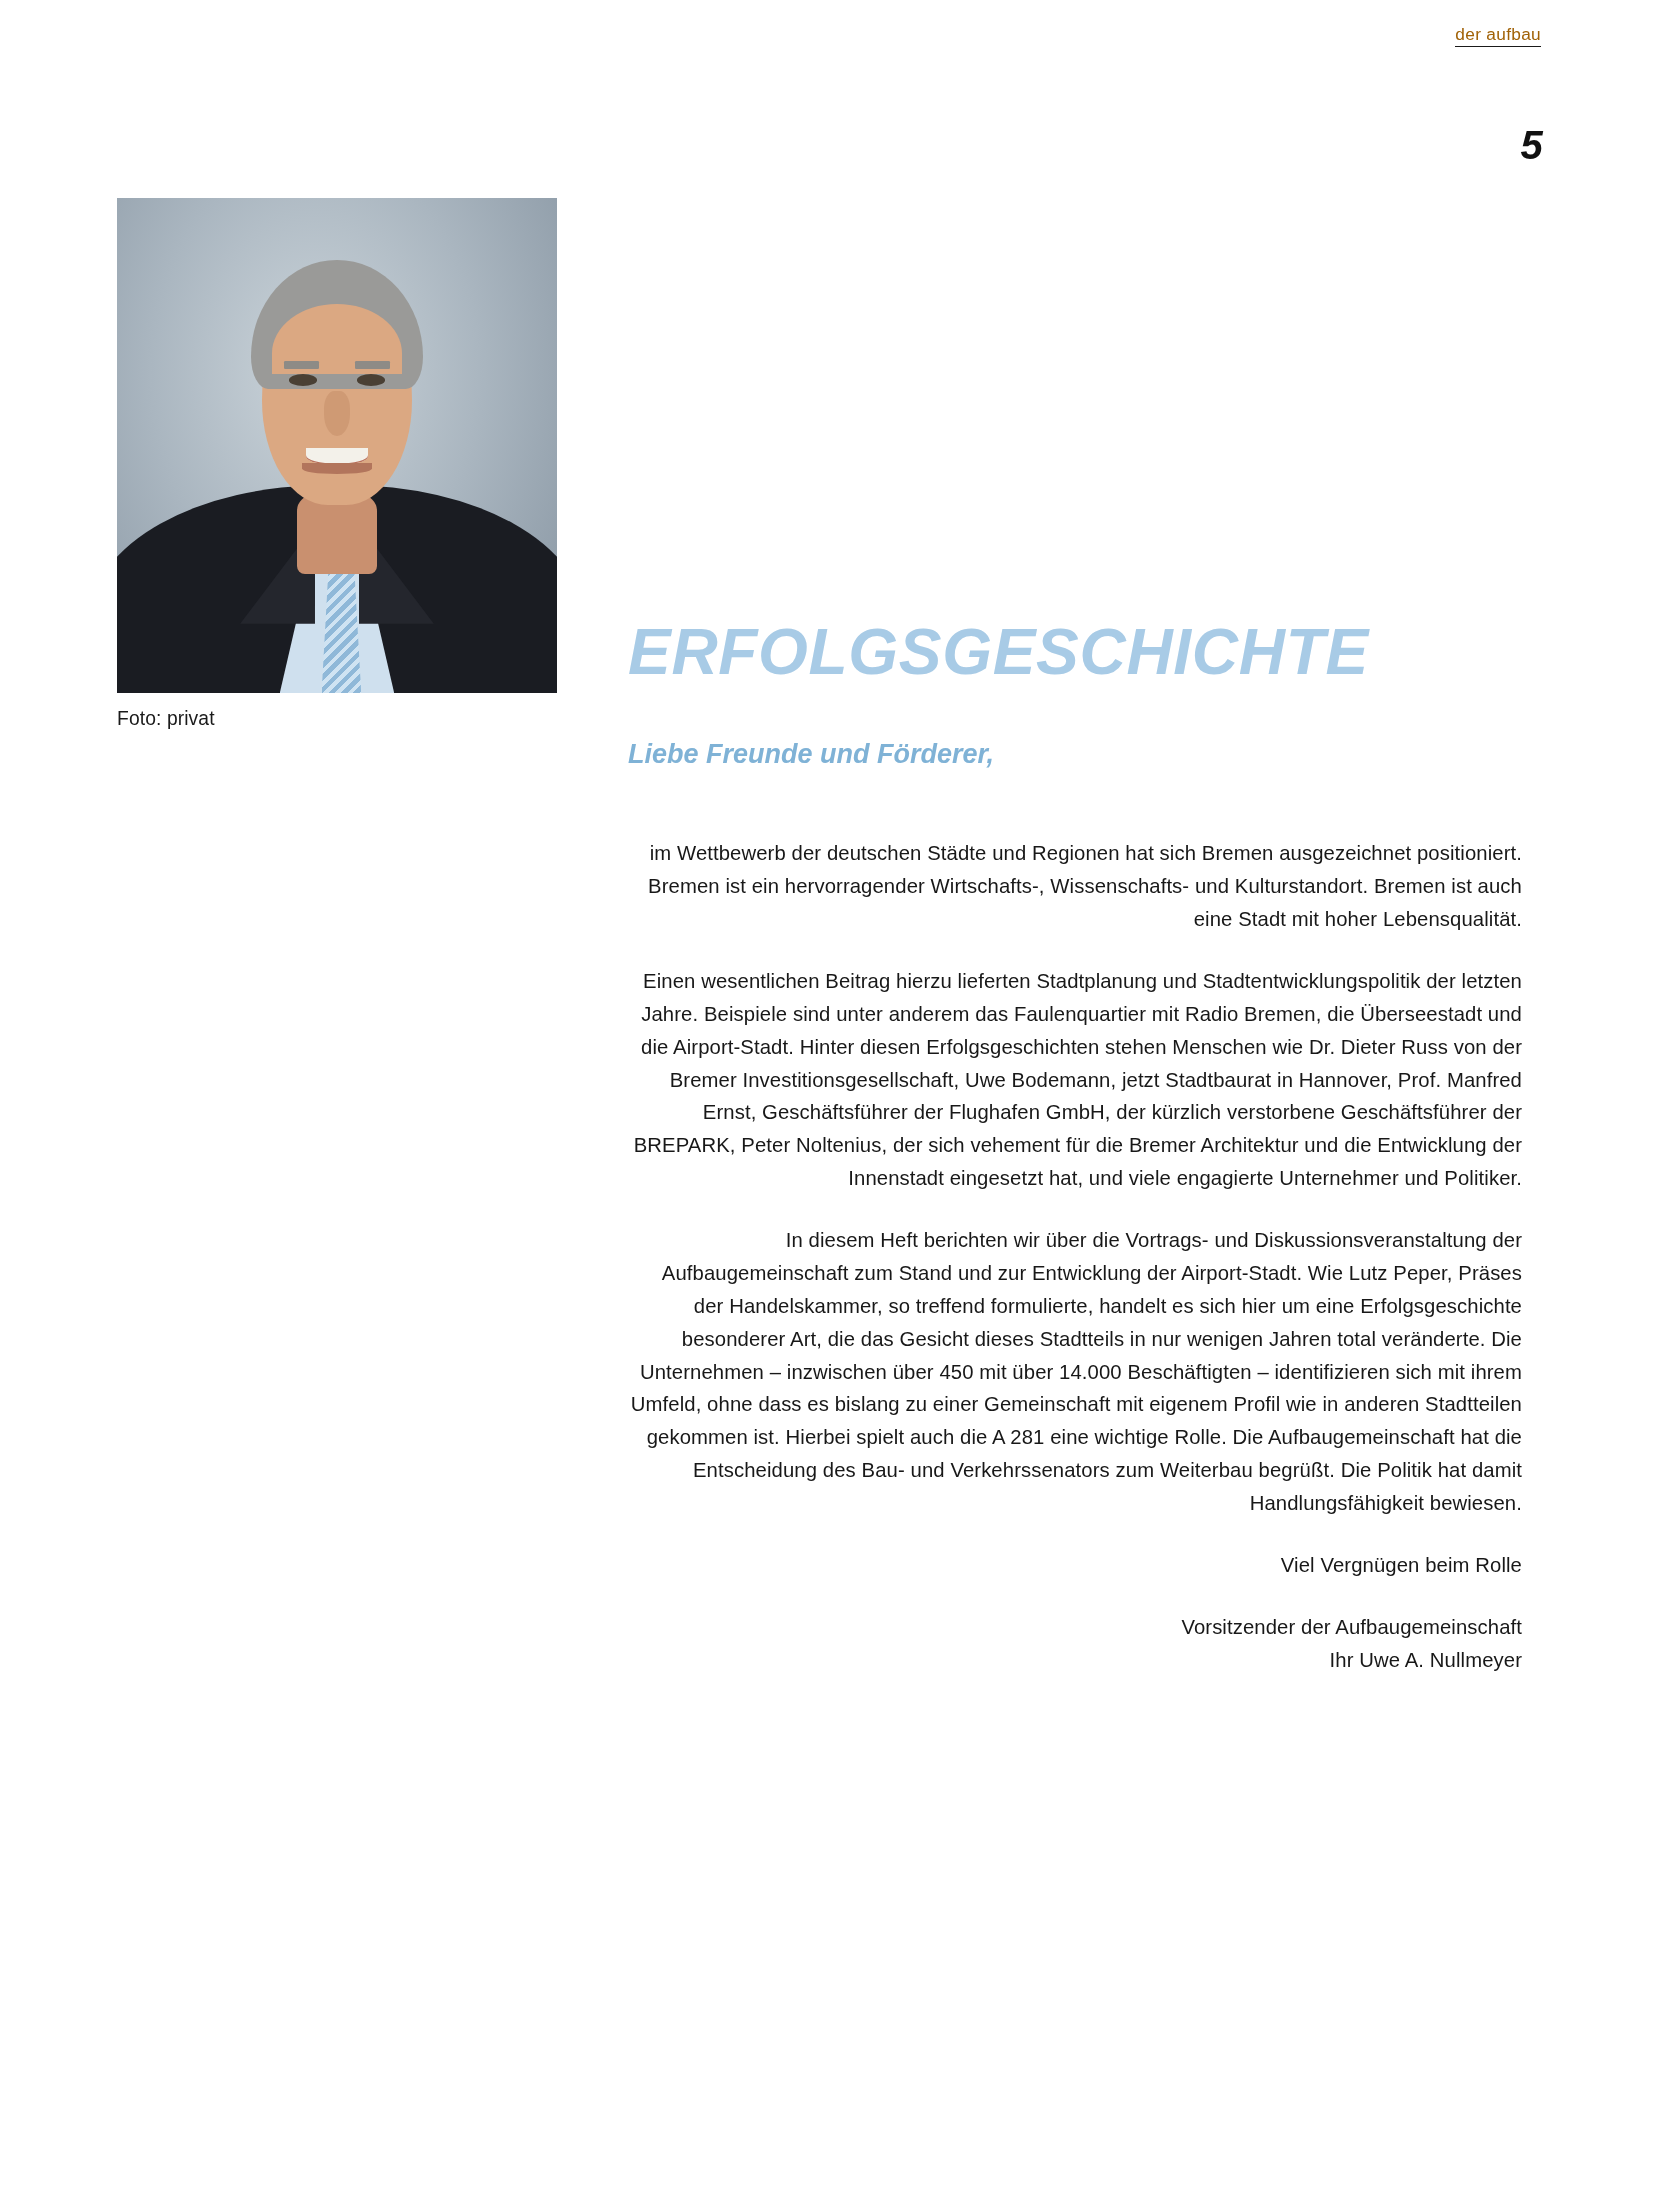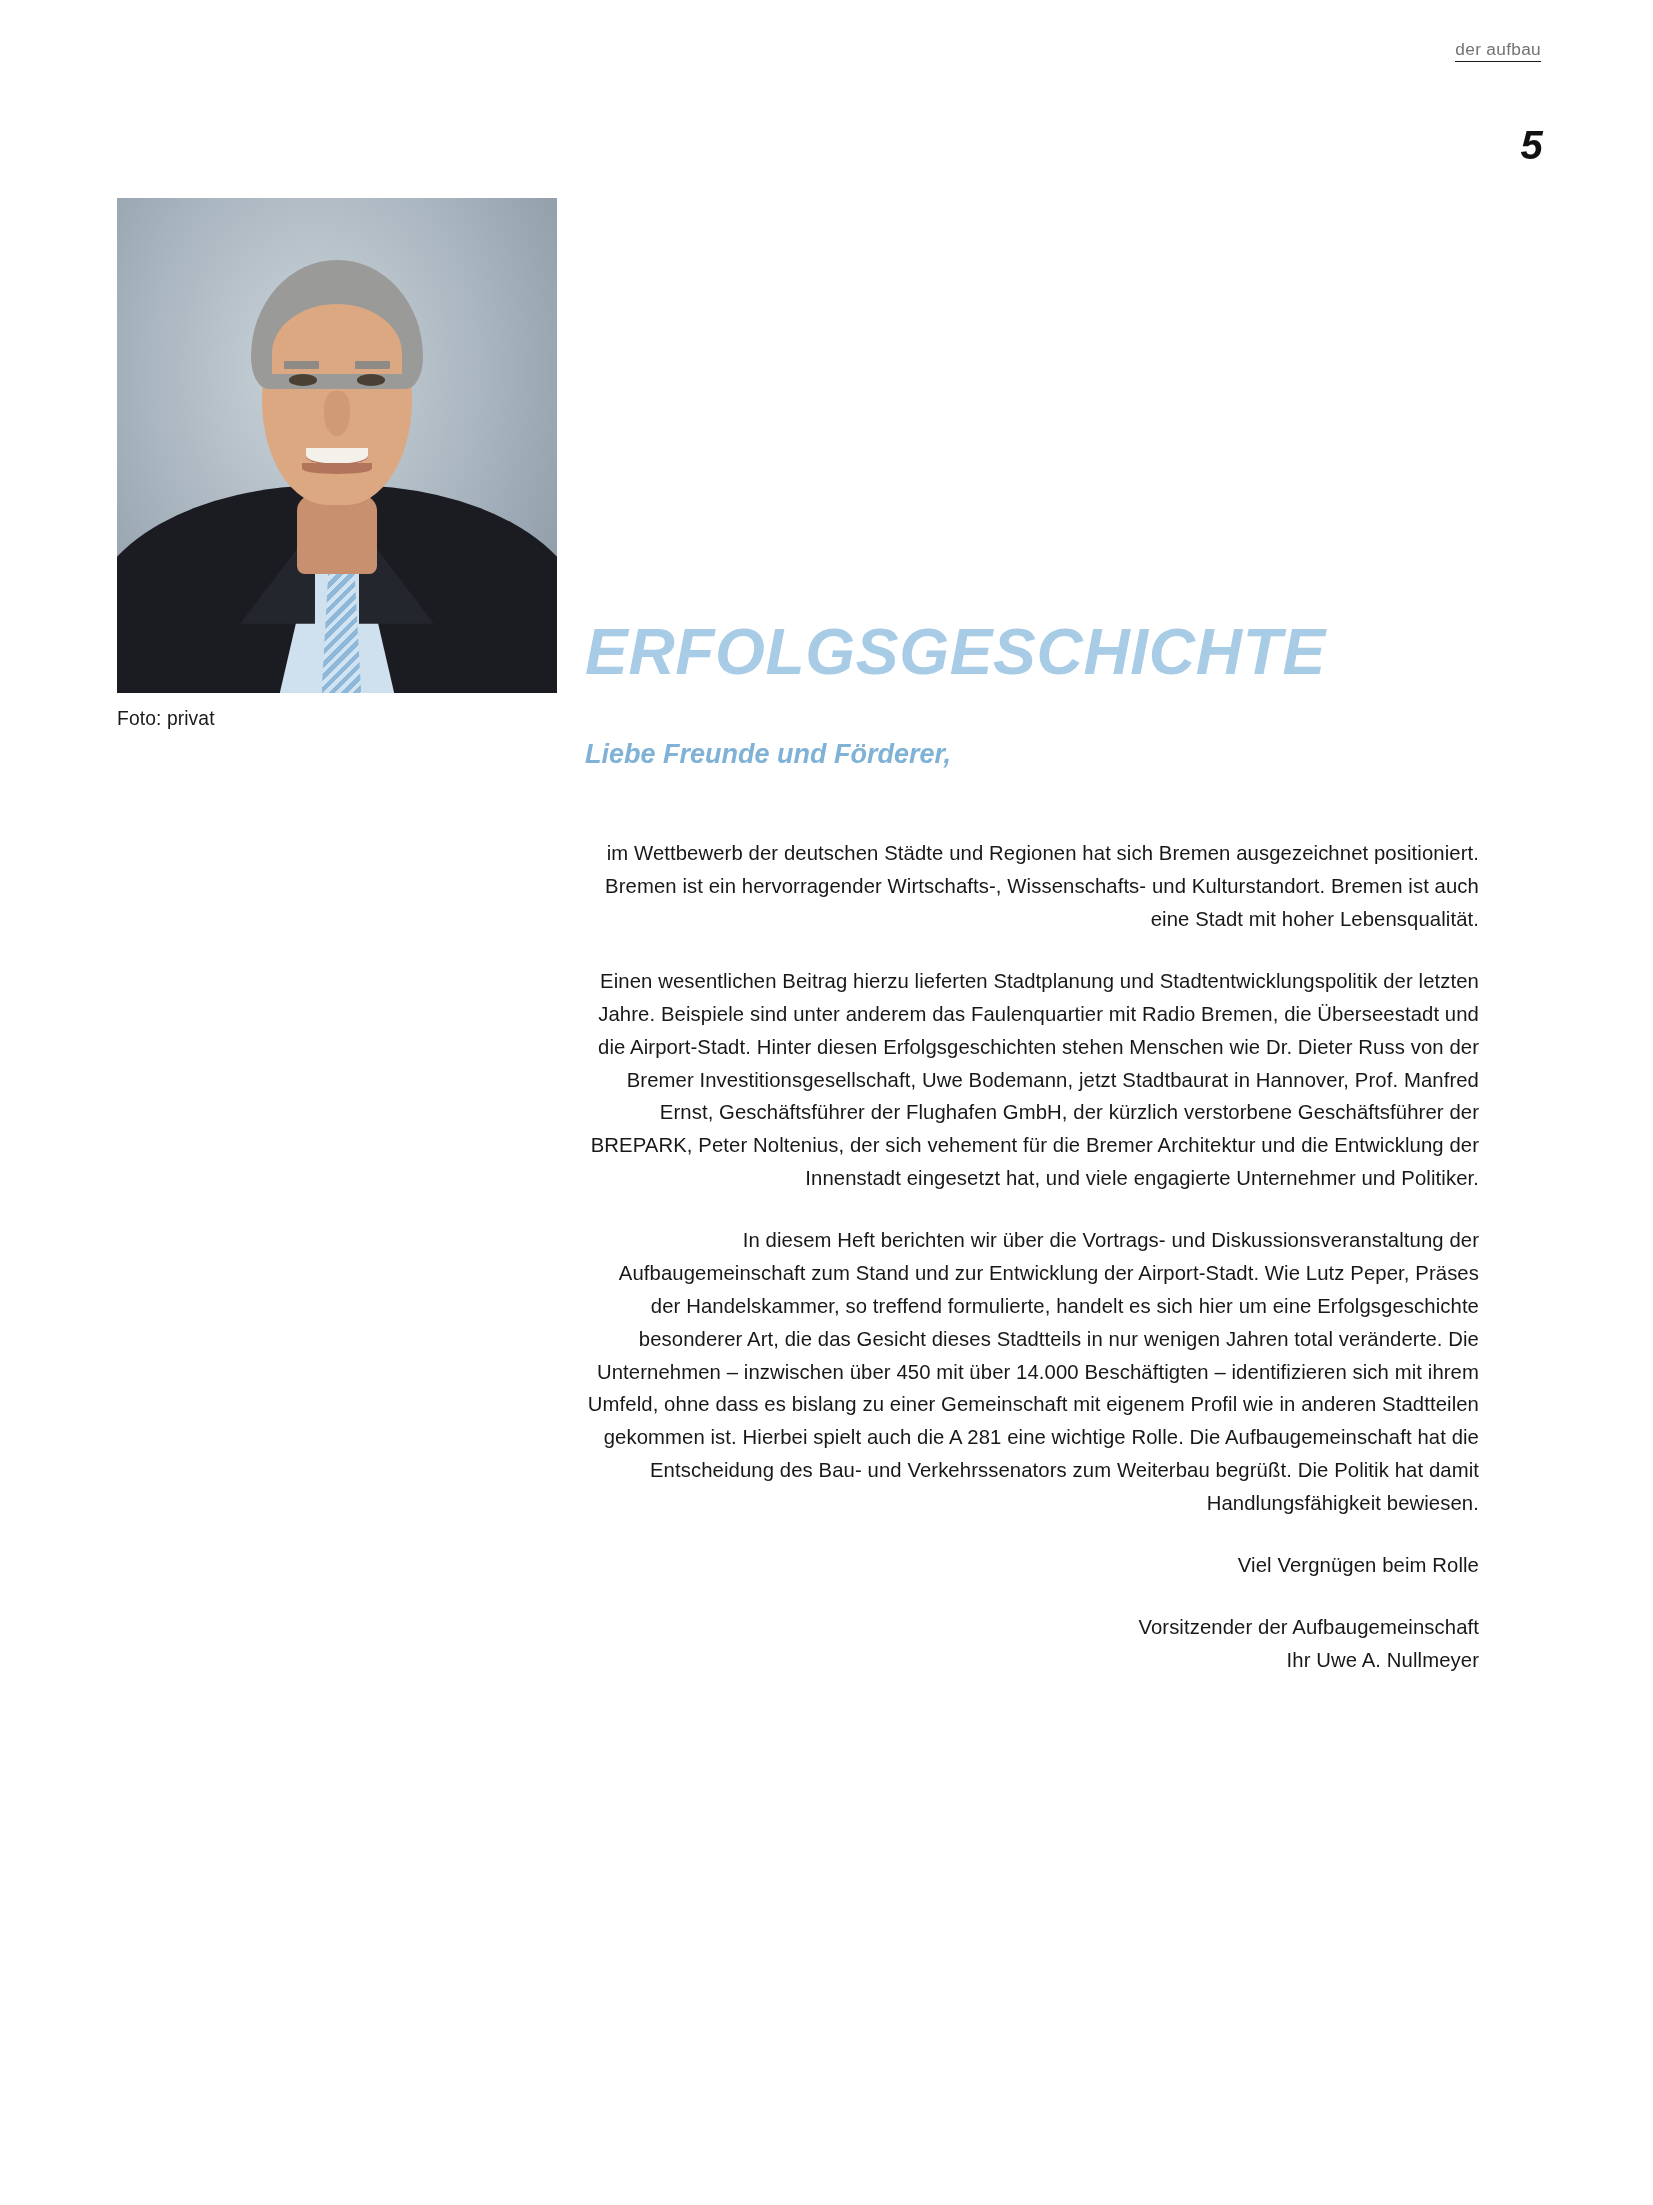--- a/index.html
+++ b/index.html
@@ -12,25 +12,25 @@
     height: 2205px;
     position: relative;
     font-family: "Liberation Sans", sans-serif;
     color: #1a1a1a;
     overflow: hidden;
   }
 
   
   .running-head {
     position: absolute;
-    top: 40px;
+    top: 25px;
     right: 113px;
     font-size: 17.3px;
     letter-spacing: 0.3px;
-    color: #737373;
+    color: #a16207;
     border-bottom: 1.3px solid #1a1a1a;
     padding-bottom: 2px;
     line-height: 1.1;
   }
 
   .page-number {
     position: absolute;
     top: 123px;
     right: 112px;
     font-size: 40px;
@@ -185,21 +185,21 @@
   .photo-caption {
     margin-top: 14.7px;
     font-size: 19.3px;
     color: #1a1a1a;
     letter-spacing: 0.1px;
   }
 
   
   .content {
     position: absolute;
-    left: 585px;
+    left: 628px;
     top: 620px;
     width: 944px;
   }
 
   .display-title {
     font-size: 64px;
     font-weight: bold;
     font-style: italic;
     color: #a8cbe6;
     letter-spacing: 0.7px;

